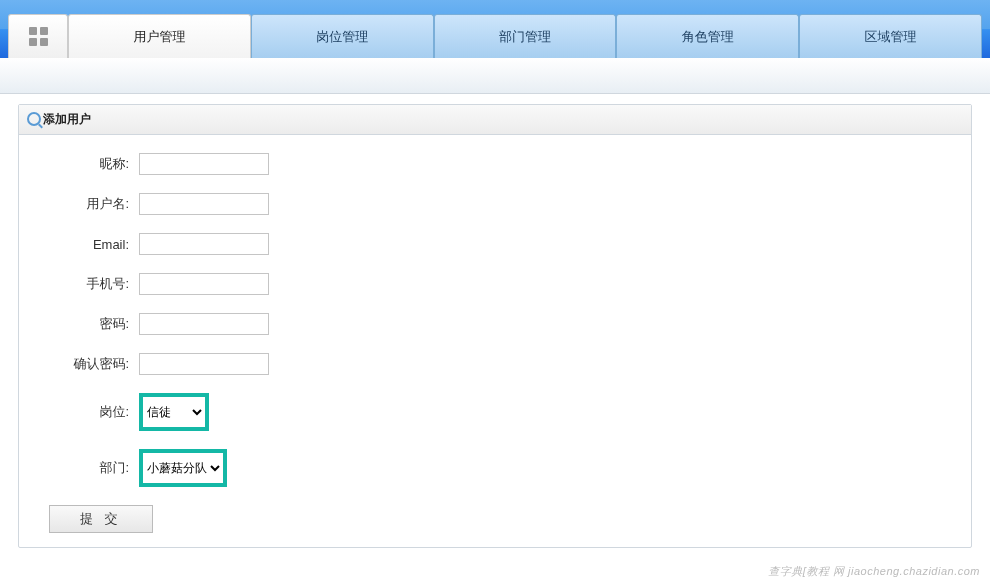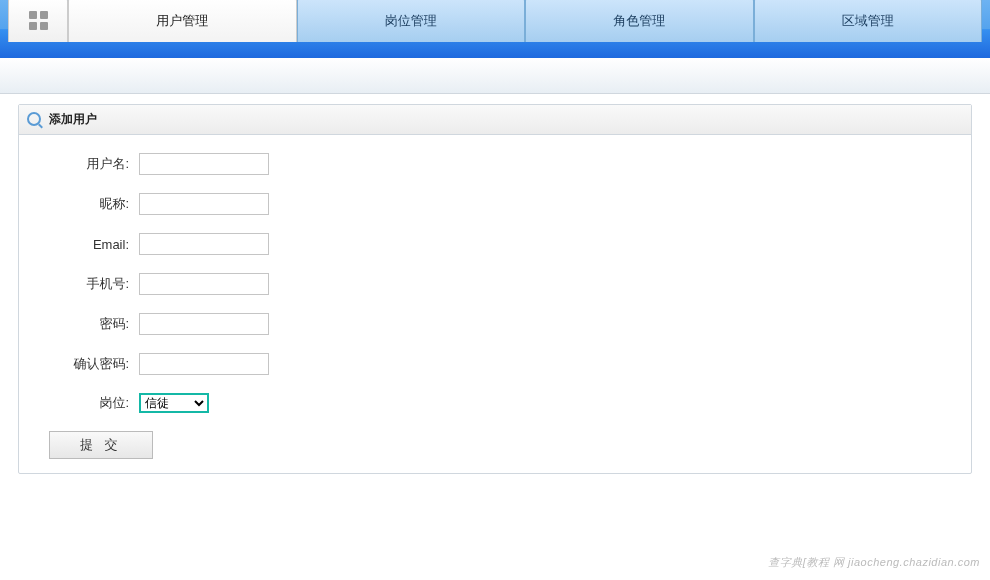--- a/index.html
+++ b/index.html
@@ -14,21 +14,21 @@
       width: 990px;
       height: 580px;
       overflow: hidden;
       position: relative;
     }
     .tab-bar {
       display: flex;
       background: linear-gradient(to bottom, #6db3f2 0%, #54a3ee 50%, #3690f0 51%, #1e69de 100%);
       height: 58px;
       align-items: flex-end;
-      padding: 0 8px 16px 8px;
+      padding: 0 8px 0 8px;
     }
     .tab {
       background: linear-gradient(to bottom, #cde5fb 0%, #a6cef0 100%);
       border: 1px solid #7aaed8;
       border-bottom: none;
       border-radius: 3px 3px 0 0;
       height: 44px;
       display: flex;
       align-items: center;
       justify-content: center;
@@ -75,21 +75,20 @@
       border: 1px solid #d0d7de;
       border-radius: 2px;
     }
     .panel-header {
       background: linear-gradient(to bottom, #f9f9f9 0%, #ececec 100%);
       border-bottom: 1px solid #d0d7de;
       height: 30px;
       display: flex;
       align-items: center;
       padding: 0 8px;
-      gap: 6px;
     }
     .panel-header .mag-icon {
       width: 16px;
       height: 16px;
       position: relative;
     }
     .mag-icon::before {
       content: '';
       position: absolute;
       width: 10px;
@@ -131,41 +130,41 @@
     .form-input {
       width: 130px;
       height: 22px;
       border: 1px solid #c5c5c5;
       padding: 0 4px;
       font-size: 12px;
       background: #fff;
     }
     .form-select {
       min-width: 70px;
-      height: 20px;
-      border: 2px solid #14b8a6;
+      height: 38px;
+      border: 4px solid #14b8a6;
       font-size: 12px;
       background: #fff;
     }
     .submit-row {
       padding-left: 20px;
       margin-top: 6px;
     }
     .submit-btn {
       padding: 4px 30px;
       border: 1px solid #bbb;
       background: linear-gradient(to bottom, #f9f9f9, #e7e7e7);
       font-size: 13px;
       letter-spacing: 4px;
       cursor: pointer;
       color: #333;
     }
     .watermark {
       position: absolute;
-      bottom: 10px;
+      bottom: 1px;
       right: 10px;
       font-size: 11px;
       color: #bbb;
       font-style: italic;
       letter-spacing: 0.5px;
     }
   </style>
 </head>
 <body>
 
@@ -178,44 +177,47 @@
         <span></span>
     </div>
   </div>
   <div class="tab active">
     <span>用户管理</span>
   </div>
   <div class="tab">
     <span>岗位管理</span>
   </div>
   <div class="tab">
+    <span>部门管理</span>
+  </div>
+  <div class="tab">
     <span>角色管理</span>
   </div>
   <div class="tab">
     <span>区域管理</span>
   </div>
 </div>
 
 <div class="sub-header"></div>
 <div class="content-gap"></div>
 
 <div class="panel">
   <div class="panel-header">
     <div class="mag-icon"></div>
     <span class="panel-title">添加用户</span>
   </div>
   <div class="panel-body">
 
     <div class="form-row">
+      <label class="form-label">昵称:</label>
+      <input type="text" class="form-input" style="">
+    </div>
+
+    <div class="form-row">
       <label class="form-label">用户名:</label>
-      <input type="text" class="form-input" style="">
-    </div>
-
-    <div class="form-row">
-      <label class="form-label">昵称:</label>
       <input type="text" class="form-input" style="">
     </div>
 
     <div class="form-row">
       <label class="form-label">Email:</label>
       <input type="text" class="form-input" style="">
     </div>
 
     <div class="form-row">
       <label class="form-label">手机号:</label>
@@ -232,20 +234,26 @@
       <input type="password" class="form-input" style="">
     </div>
 
     <div class="form-row">
       <label class="form-label">岗位:</label>
       <select class="form-select">
         <option>信徒</option>
       </select>
     </div>
 
+    <div class="form-row">
+      <label class="form-label">部门:</label>
+      <select class="form-select">
+        <option>小蘑菇分队</option>
+      </select>
+    </div>
 
 
     <div class="submit-row">
       <button class="submit-btn">提 交</button>
     </div>
 
   </div>
 </div>
 
 <div class="watermark">查字典[教程 网 jiaocheng.chazidian.com</div>

